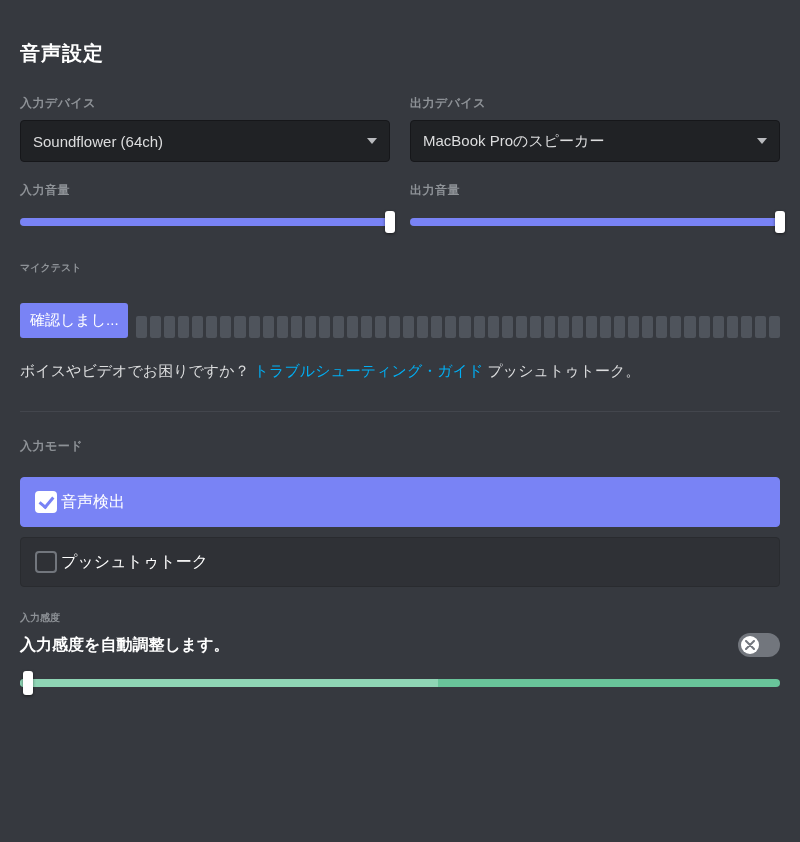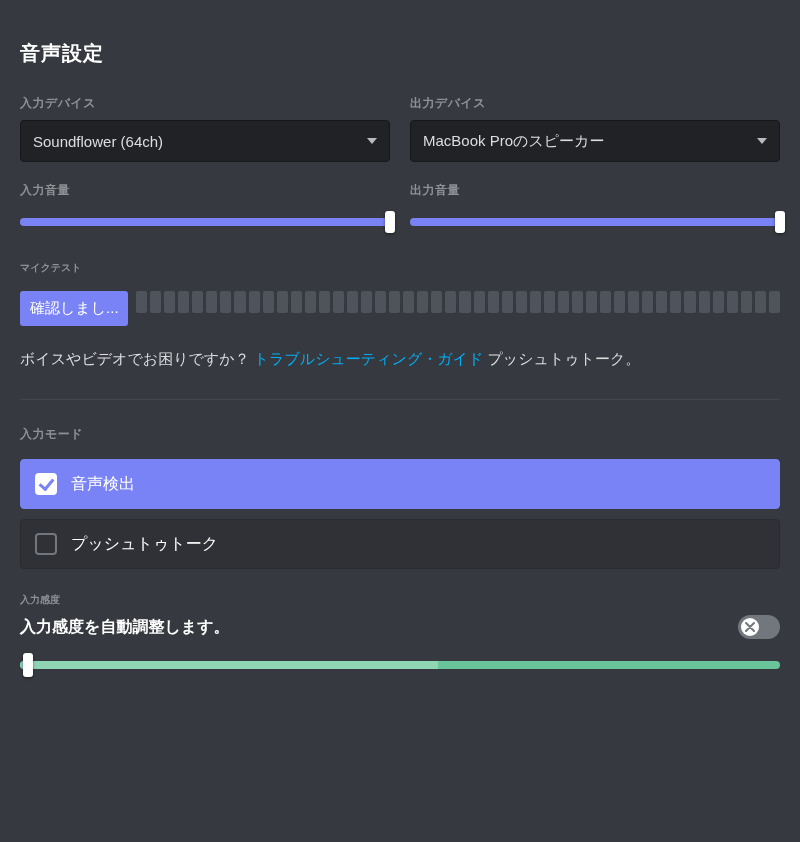--- a/index.html
+++ b/index.html
@@ -89,23 +89,23 @@
     font-weight:600;
     margin:30px 0 8px 0;
   }
   .body-text{
     color:#dcddde;
     font-size:15px;
     line-height:1.55;
   }
   .mic-row{
     display:flex;
-    align-items:flex-start;
+    align-items:flex-end;
     gap:8px;
-    margin-top:16px;
+    margin-top:28px;
   }
   .mic-btn{
     background:#7983f5;
     color:#fff;
     border:none;
     border-radius:3px;
     font-size:15px;
     font-weight:500;
     padding:8px 10px;
     cursor:pointer;
@@ -135,21 +135,21 @@
     cursor:pointer;
   }
   hr.sep{
     border:none;
     border-top:1px solid #43464d;
     margin:30px 0 26px 0;
   }
   .mode-option{
     display:flex;
     align-items:center;
-    gap:14px;
+    gap:4px;
     height:48px;
     border:1px solid #292b2f;
     border-radius:4px;
     padding:0 14px;
     margin-bottom:10px;
     cursor:pointer;
     color:#fff;
     font-size:16px;
     font-weight:500;
     background:#2f3136;
@@ -327,21 +327,21 @@
         <span></span>
       </div>
   </div>
 
   <div class="help-line">
     <span>ボイスやビデオでお困りですか？ </span><a>トラブルシューティング・ガイド</a><span> プッシュトゥトーク。</span>
   </div>
 
   <hr class="sep">
 
-  <div class="field-label" style="margin-bottom:16px;">入力モード</div>
+  <div class="field-label" style="margin-bottom:22px;">入力モード</div>
 
   <div class="mode-option selected">
     <span class="checkbox"></span>
     <span>音声検出</span>
   </div>
   <div class="mode-option">
     <span class="checkbox"></span>
     <span>プッシュトゥトーク</span>
   </div>
 

